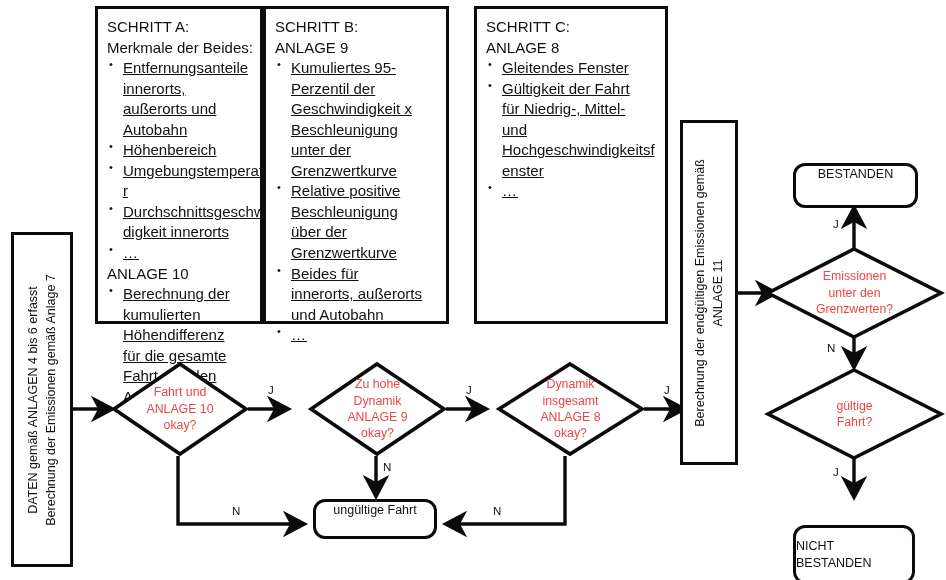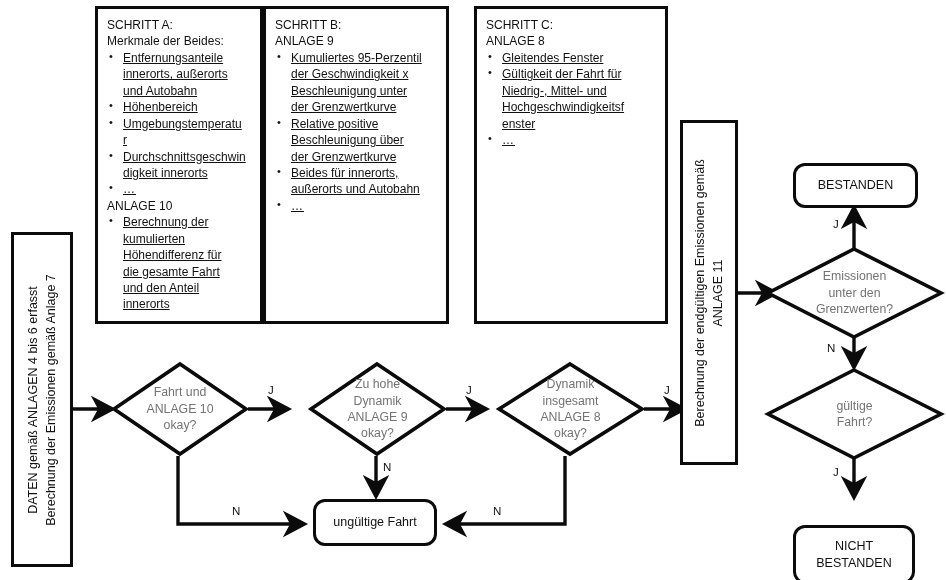--- a/index.html
+++ b/index.html
@@ -13,29 +13,29 @@
     box-sizing:border-box;
     border:3px solid #0b0b0b;
     background:#ffffff;
   }
   .rrect{
     position:absolute;
     box-sizing:border-box;
     border:3.5px solid #0b0b0b;
     border-radius:12px;
     background:#ffffff;
-    display:flex;align-items:center;justify-content:center;
+    display:flex;align-items:flex-start;justify-content:center;
     text-align:center;
     font-size:12.5px;
     color:#111;
     line-height:1.35;
   }
   .steps{
     padding:8px 24px 6px 9px;
-    font-size:12px;
+    font-size:15px;
     line-height:1.37;
     color:#111;
   }
   .steps .hdr{white-space:pre;}
   .steps ul{margin:0;padding:0;list-style:none;}
   .steps li{
     position:relative;
     padding-left:16px;
     margin:0;
     text-decoration:underline;
@@ -66,21 +66,21 @@
     text-align:center;
     line-height:1.45;
   }
 
   
   .diamond{position:absolute;}
   .diamond svg{position:absolute;left:0;top:0;overflow:visible;}
   .diamond .dlabel{
     position:absolute;left:0;top:0;width:100%;height:100%;
     display:flex;flex-direction:column;align-items:center;justify-content:center;
-    font-size:12.3px;color:#737373;line-height:1.34;text-align:center;
+    font-size:12.3px;color:#ef4444;line-height:1.34;text-align:center;
     pointer-events:none;
   }
 
   .edgelbl{
     position:absolute;
     font-size:11.5px;
     color:#111;
     white-space:nowrap;
   }
 </style>
@@ -221,21 +221,21 @@
   <div class="diamond" style="left:766px;top:368px;width:177px;height:92px;">
     <svg width="177" height="92" viewBox="0 0 177 92">
       <polygon points="88,2 175,46 88,90 2,46" fill="#ffffff" stroke="#0b0b0b" stroke-width="3.6" stroke-linejoin="miter"></polygon>
     </svg>
     <div class="dlabel">
       <span>gültige</span>
       <span>Fahrt?</span>
     </div>
   </div>
 
-  <div class="rrect" style="left:313px;top:499px;width:124px;height:47px;">
+  <div class="rrect" style="left:313px;top:499px;width:124px;height:40px;">
     <span>ungültige Fahrt</span>
   </div>
 
   <div class="rrect" style="left:793px;top:163px;width:125px;height:45px;">
     <span>BESTANDEN</span>
   </div>
 
   <div class="rrect" style="left:793px;top:525px;width:122px;height:59px;flex-direction:column;">
     <span>NICHT</span>
     <span>BESTANDEN</span>

